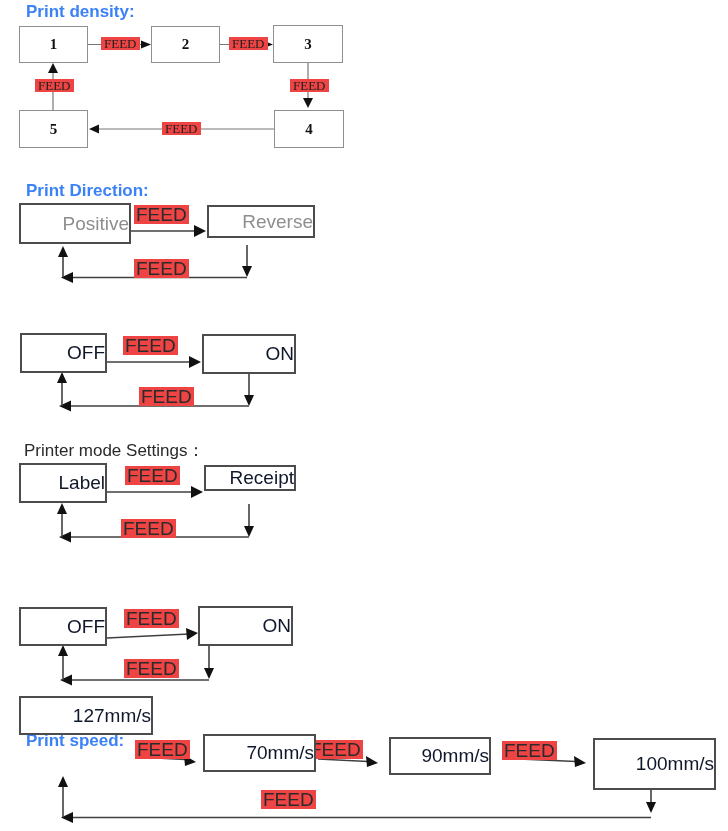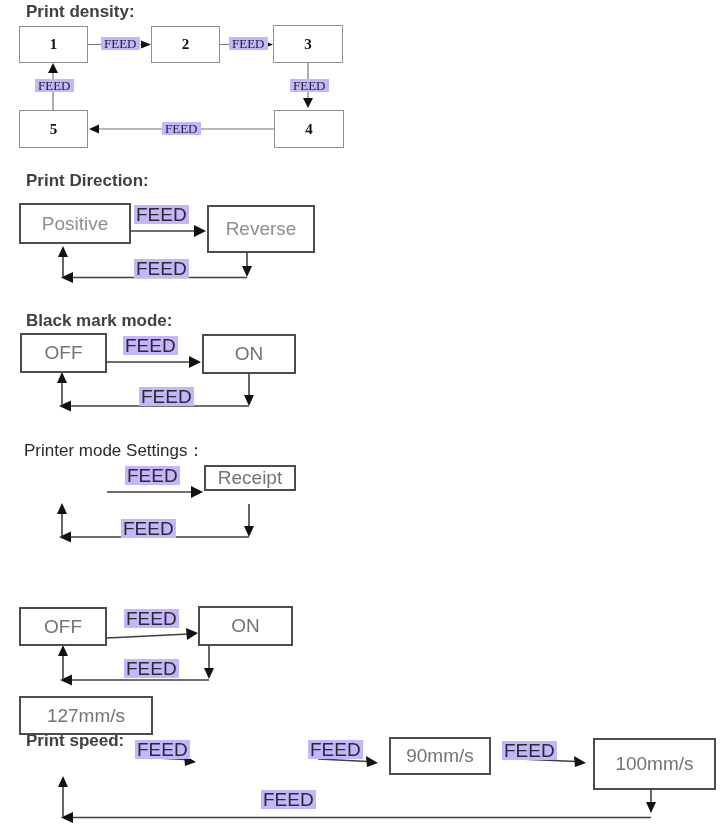--- a/index.html
+++ b/index.html
@@ -1,30 +1,30 @@
 <!DOCTYPE html>
 <html><head>
 <meta charset="utf-8">
 <style>
   html,body{margin:0;padding:0;background:#fff;}
   .page{position:relative;width:728px;height:831px;background:#ffffff;overflow:hidden;
         font-family:"Liberation Sans",sans-serif;color:#222;}
   svg.lines{position:absolute;left:0;top:0;z-index:1;}
-  .hd{position:absolute;z-index:2;font-size:17px;font-weight:bold;color:#404040;
+  .hd{position:absolute;z-index:2;font-size:17px;font-weight:bold;color:#3b82f6;
       white-space:nowrap;line-height:1.1;}
   .hd.reg{font-weight:normal;font-size:17px;color:#2a2a2a;}
-  .feed{position:absolute;z-index:2;background:#c4b5fd;padding:0 2px;white-space:nowrap;
+  .feed{position:absolute;z-index:2;background:#ef4444;padding:0 2px;white-space:nowrap;
         font-size:19px;color:#2b2b2b;line-height:1.0;}
   .feed.serif{font-family:"Liberation Serif",serif;font-size:13px;color:#1f1f1f;padding:0 3px;}
   .box{position:absolute;z-index:3;box-sizing:border-box;background:#fff;
        display:flex;align-items:center;justify-content:center;}
   .box.thin{border:1px solid #8f8f8f;}
-  .box.thick{border:2px solid #4c4c4c;}
+  .box.thick{border:2px solid #4c4c4c;justify-content:flex-end;}
   .num{font-family:"Liberation Serif",serif;font-weight:bold;font-size:15px;color:#111;}
-  .opt{font-size:19px;color:#737373;}
+  .opt{font-size:19px;color:#0f172a;}
   .opt.gray{color:#8e8e8e;}
 </style>
 </head>
 <body>
 
 <div class="page">
 
   <svg class="lines" width="728" height="831">
 
     <g stroke="#777" stroke-width="1.2" fill="#111">
@@ -94,22 +94,21 @@
       <line x1="651" y1="778" x2="651" y2="804"></line>
         <polygon points="651,813 646,802 656,802" stroke="none"></polygon>
       <line x1="651" y1="817.5" x2="70" y2="817.5"></line>
         <polygon points="61,817.5 73,812 73,823" stroke="none"></polygon>
       <line x1="63" y1="817" x2="63" y2="786"></line>
         <polygon points="63,776 58,787 68,787" stroke="none"></polygon>
     </g>
   </svg>
 
   <div class="hd" style="left:26px;top:3px">Print density:</div>
-  <div class="hd" style="left:26px;top:172px">Print Direction:</div>
-  <div class="hd" style="left:26px;top:312px">Black mark mode:</div>
+  <div class="hd" style="left:26px;top:182px">Print Direction:</div>
   <div class="hd reg" style="left:24px;top:442px">Printer mode Settings：</div>
   <div class="hd" style="left:26px;top:732px">Print speed:</div>
 
   <div class="feed serif" style="left:101px;top:37px">FEED</div>
   <div class="feed serif" style="left:229px;top:37px">FEED</div>
   <div class="feed serif" style="left:290px;top:79px">FEED</div>
   <div class="feed serif" style="left:162px;top:122px">FEED</div>
   <div class="feed serif" style="left:35px;top:79px">FEED</div>
 
   <div class="feed" style="left:134px;top:205px">FEED</div>
@@ -138,45 +137,51 @@
   <div class="box thin" style="left:274px;top:110px;width:70px;height:38px">
       <span class="num">4</span>
     </div>
   <div class="box thin" style="left:19px;top:110px;width:69px;height:38px">
       <span class="num">5</span>
     </div>
 
   <div class="box thick" style="left:19px;top:203px;width:112px;height:41px">
       <span class="opt gray">Positive</span>
     </div>
-  <div class="box thick" style="left:207px;top:205px;width:108px;height:48px">
+  <div class="box thick" style="left:207px;top:205px;width:108px;height:33px">
       <span class="opt gray">Reverse</span>
     </div>
 
   <div class="box thick" style="left:20px;top:333px;width:87px;height:40px">
       <span class="opt">OFF</span>
     </div>
   <div class="box thick" style="left:202px;top:334px;width:94px;height:40px">
       <span class="opt">ON</span>
     </div>
 
+  <div class="box thick" style="left:19px;top:463px;width:88px;height:40px">
+      <span class="opt">Label</span>
+    </div>
   <div class="box thick" style="left:204px;top:465px;width:92px;height:26px">
       <span class="opt">Receipt</span>
     </div>
 
   <div class="box thick" style="left:19px;top:607px;width:88px;height:39px">
       <span class="opt">OFF</span>
     </div>
   <div class="box thick" style="left:198px;top:606px;width:95px;height:40px">
       <span class="opt">ON</span>
     </div>
 
   <div class="box thick" style="left:19px;top:696px;width:134px;height:39px">
       <span class="opt">127mm/s</span>
     </div>
+  <div class="box thick" style="left:203px;top:734px;width:113px;height:38px">
+      <span class="opt">70mm/s</span>
+    </div>
   <div class="box thick" style="left:389px;top:737px;width:102px;height:38px">
       <span class="opt">90mm/s</span>
     </div>
   <div class="box thick" style="left:593px;top:738px;width:123px;height:52px">
       <span class="opt">100mm/s</span>
     </div>
 
 </div>
 
 </body></html>

